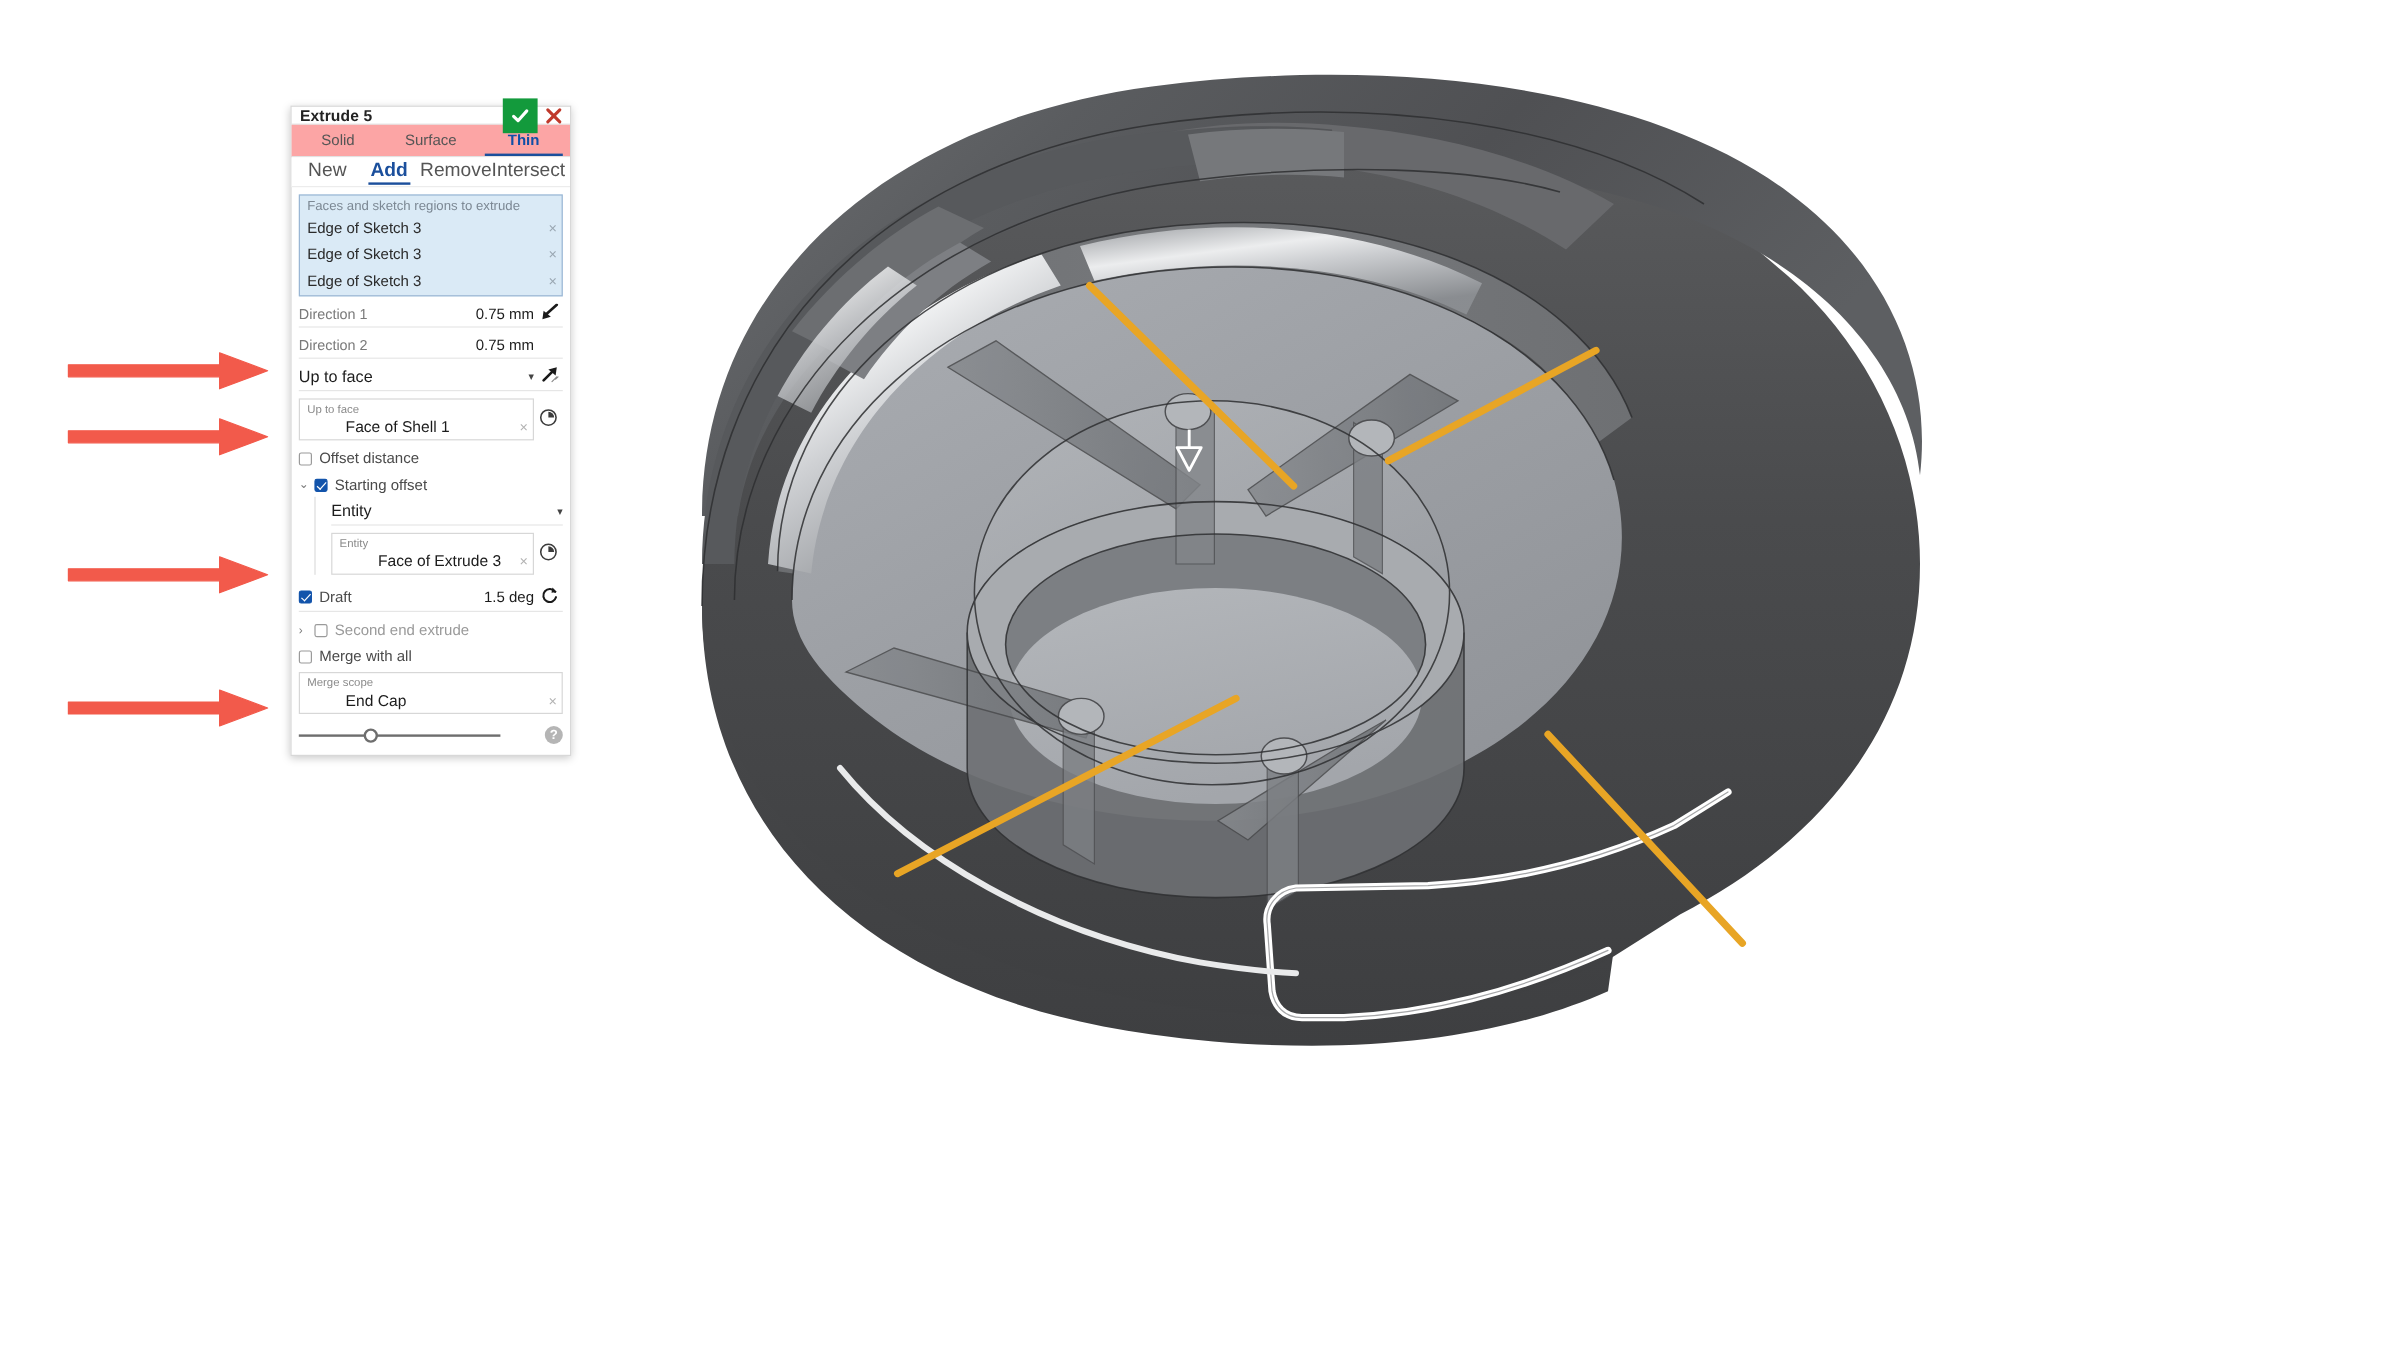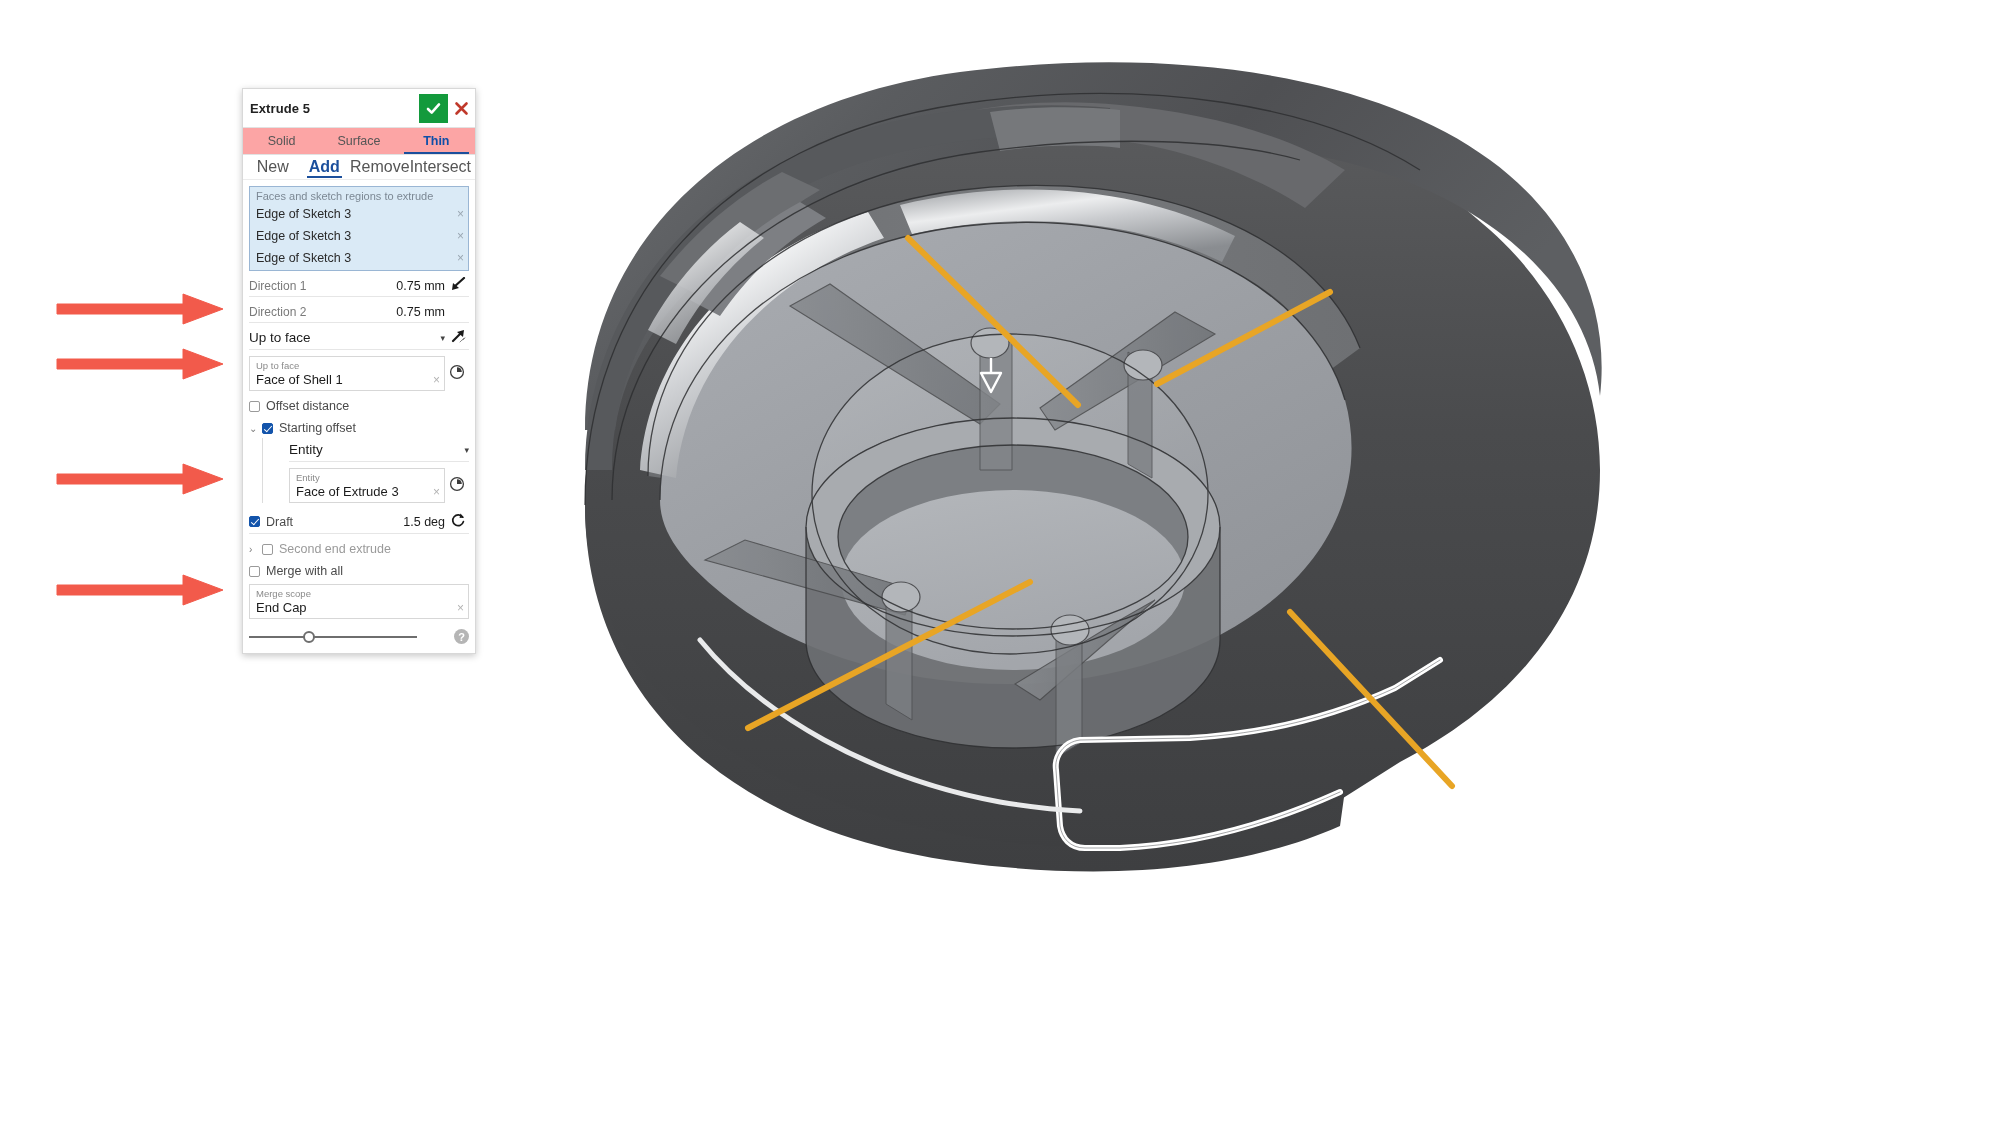--- a/index.html
+++ b/index.html
@@ -16,21 +16,21 @@
 
   
   #dialog {
     position:absolute; left:242px; top:88px; width:234px;
     background:#ffffff;
     border:1px solid #d8d8d8;
     box-shadow: 0 2px 7px rgba(0,0,0,0.22);
     font-size:12.5px; color:#333;
   }
   .dlg-header {
-    display:flex; align-items:center; height:39px;
+    display:flex; align-items:center; height:15px;
     border-bottom:1px solid #e2e2e2; padding-left:7px;
   }
   .dlg-title { font-weight:bold; font-size:13px; color:#222; flex:1; letter-spacing:.1px; }
   .hdr-ok {
     width:29px; height:29px; background:#139a3c;
     display:flex; align-items:center; justify-content:center;
     color:#fff; cursor:pointer;
   }
   .hdr-cancel {
     width:27px; height:29px; display:flex; align-items:center;
@@ -92,40 +92,40 @@
     border-bottom:1px solid #e6e6e6; margin-top:3px;
   }
   .combo-txt { font-size:13.5px; color:#1c1c1c; }
   .caret { margin-left:auto; font-size:9px; color:#444; }
 
   .boxfield {
     border:1px solid #d7d7d7; background:#fff; margin-top:6px;
     padding:2px 4px 3px 6px; position:relative;
   }
   .boxfield .cap { font-size:9.5px; color:#8a8a8a; line-height:13px; }
-  .boxfield .valrow { display:flex; align-items:center; }
+  .boxfield .valrow { display:flex; align-items:center;margin-left:32px; }
   .boxfield .val { font-size:13px; color:#1c1c1c; }
   .boxfield .x { margin-left:auto; color:#b3b3b3; font-size:12px; cursor:pointer; }
 
   .cbrow { display:flex; align-items:center; margin-top:8px; }
   .cb {
     width:11px; height:11px; border:1px solid #9a9a9a; background:#fff;
     border-radius:2px; margin-right:6px; flex:none; cursor:pointer;
   }
   .cb.on {
     background:#1354ab; border-color:#1354ab; position:relative;
   }
   .cb.on::after {
     content:""; position:absolute; left:3px; top:0px; width:3px; height:7px;
     border:solid #fff; border-width:0 1.6px 1.6px 0; transform:rotate(42deg);
   }
   .cb-lbl { font-size:12.5px; color:#4a4a4a; }
   .chev { width:13px; font-size:10px; color:#7c7c7c; flex:none; cursor:pointer; }
 
-  .indent { margin-left:13px; border-left:1px solid #dcdcdc; padding-left:26px; }
+  .indent { margin-left:13px; border-left:1px solid #dcdcdc; padding-left:13px; }
 
   .draft-row {
     display:flex; align-items:center; margin-top:9px;
     border-bottom:1px solid #e6e6e6; padding-bottom:2px;
   }
 
   .slider-row { display:flex; align-items:center; padding:10px 6px 9px 6px; }
   .slider { position:relative; width:168px; height:12px; }
   .slider .track {
     position:absolute; top:5px; left:0; width:168px; height:2px; background:#6e6e6e;

